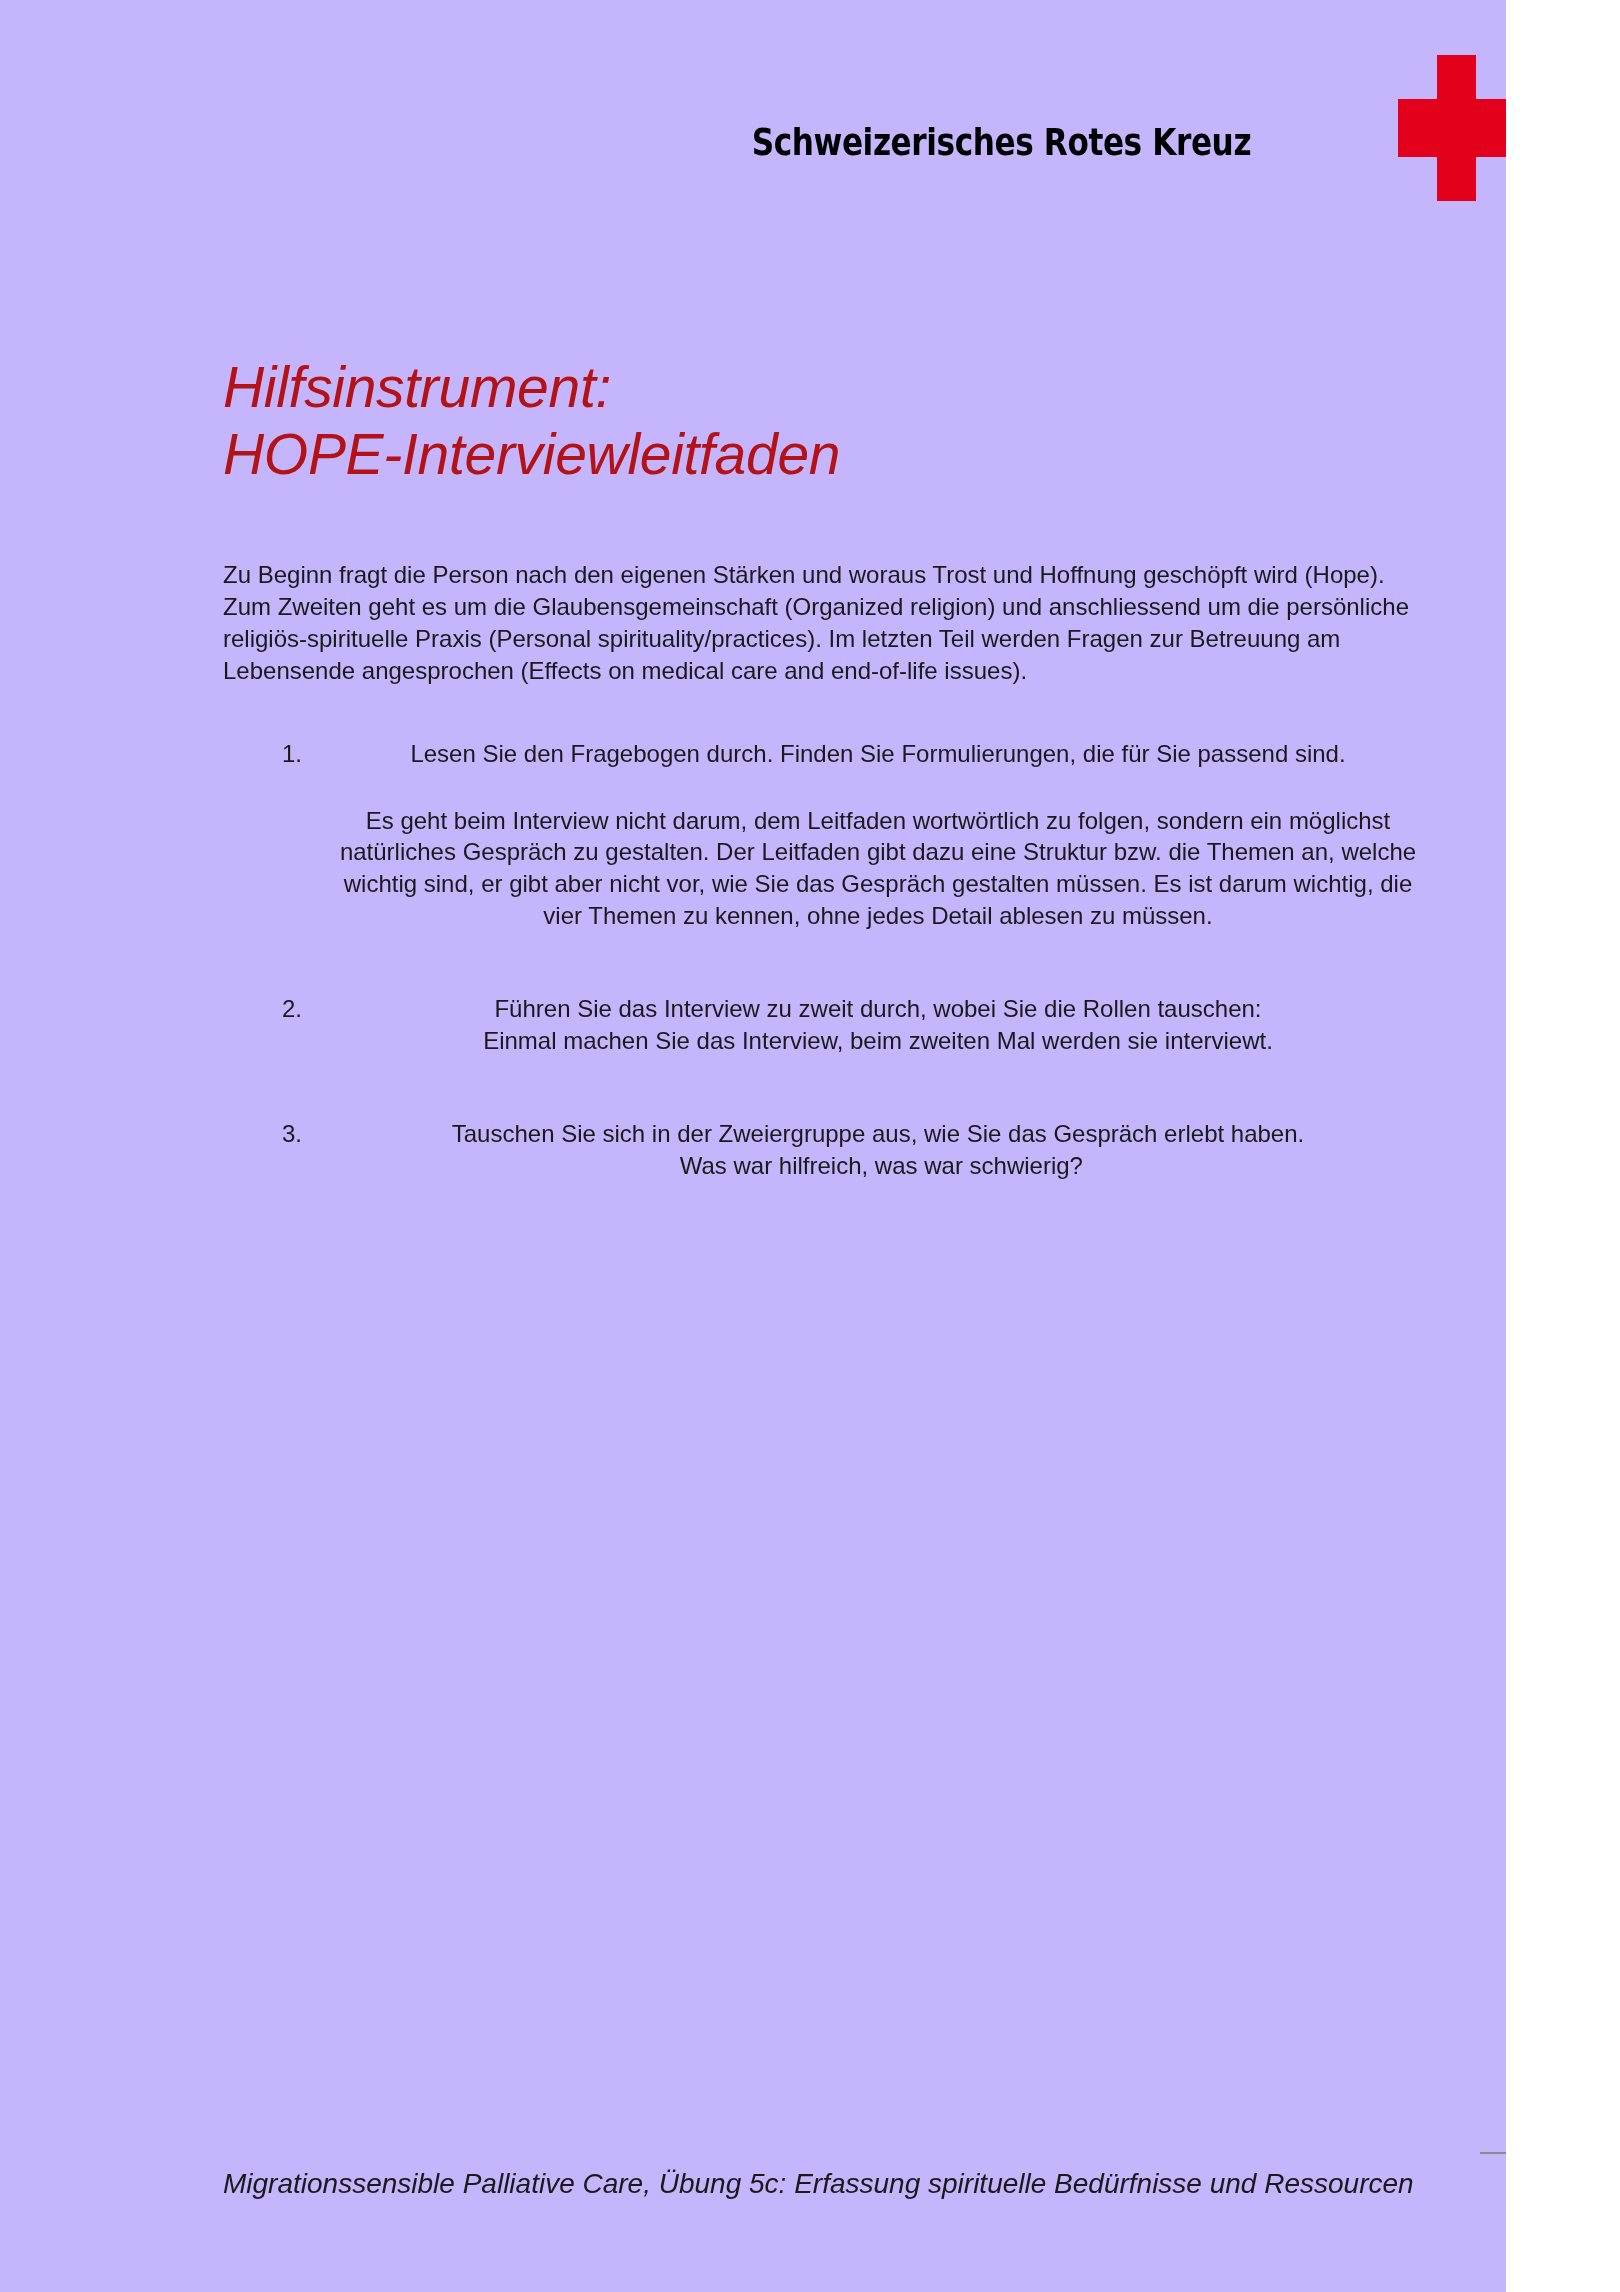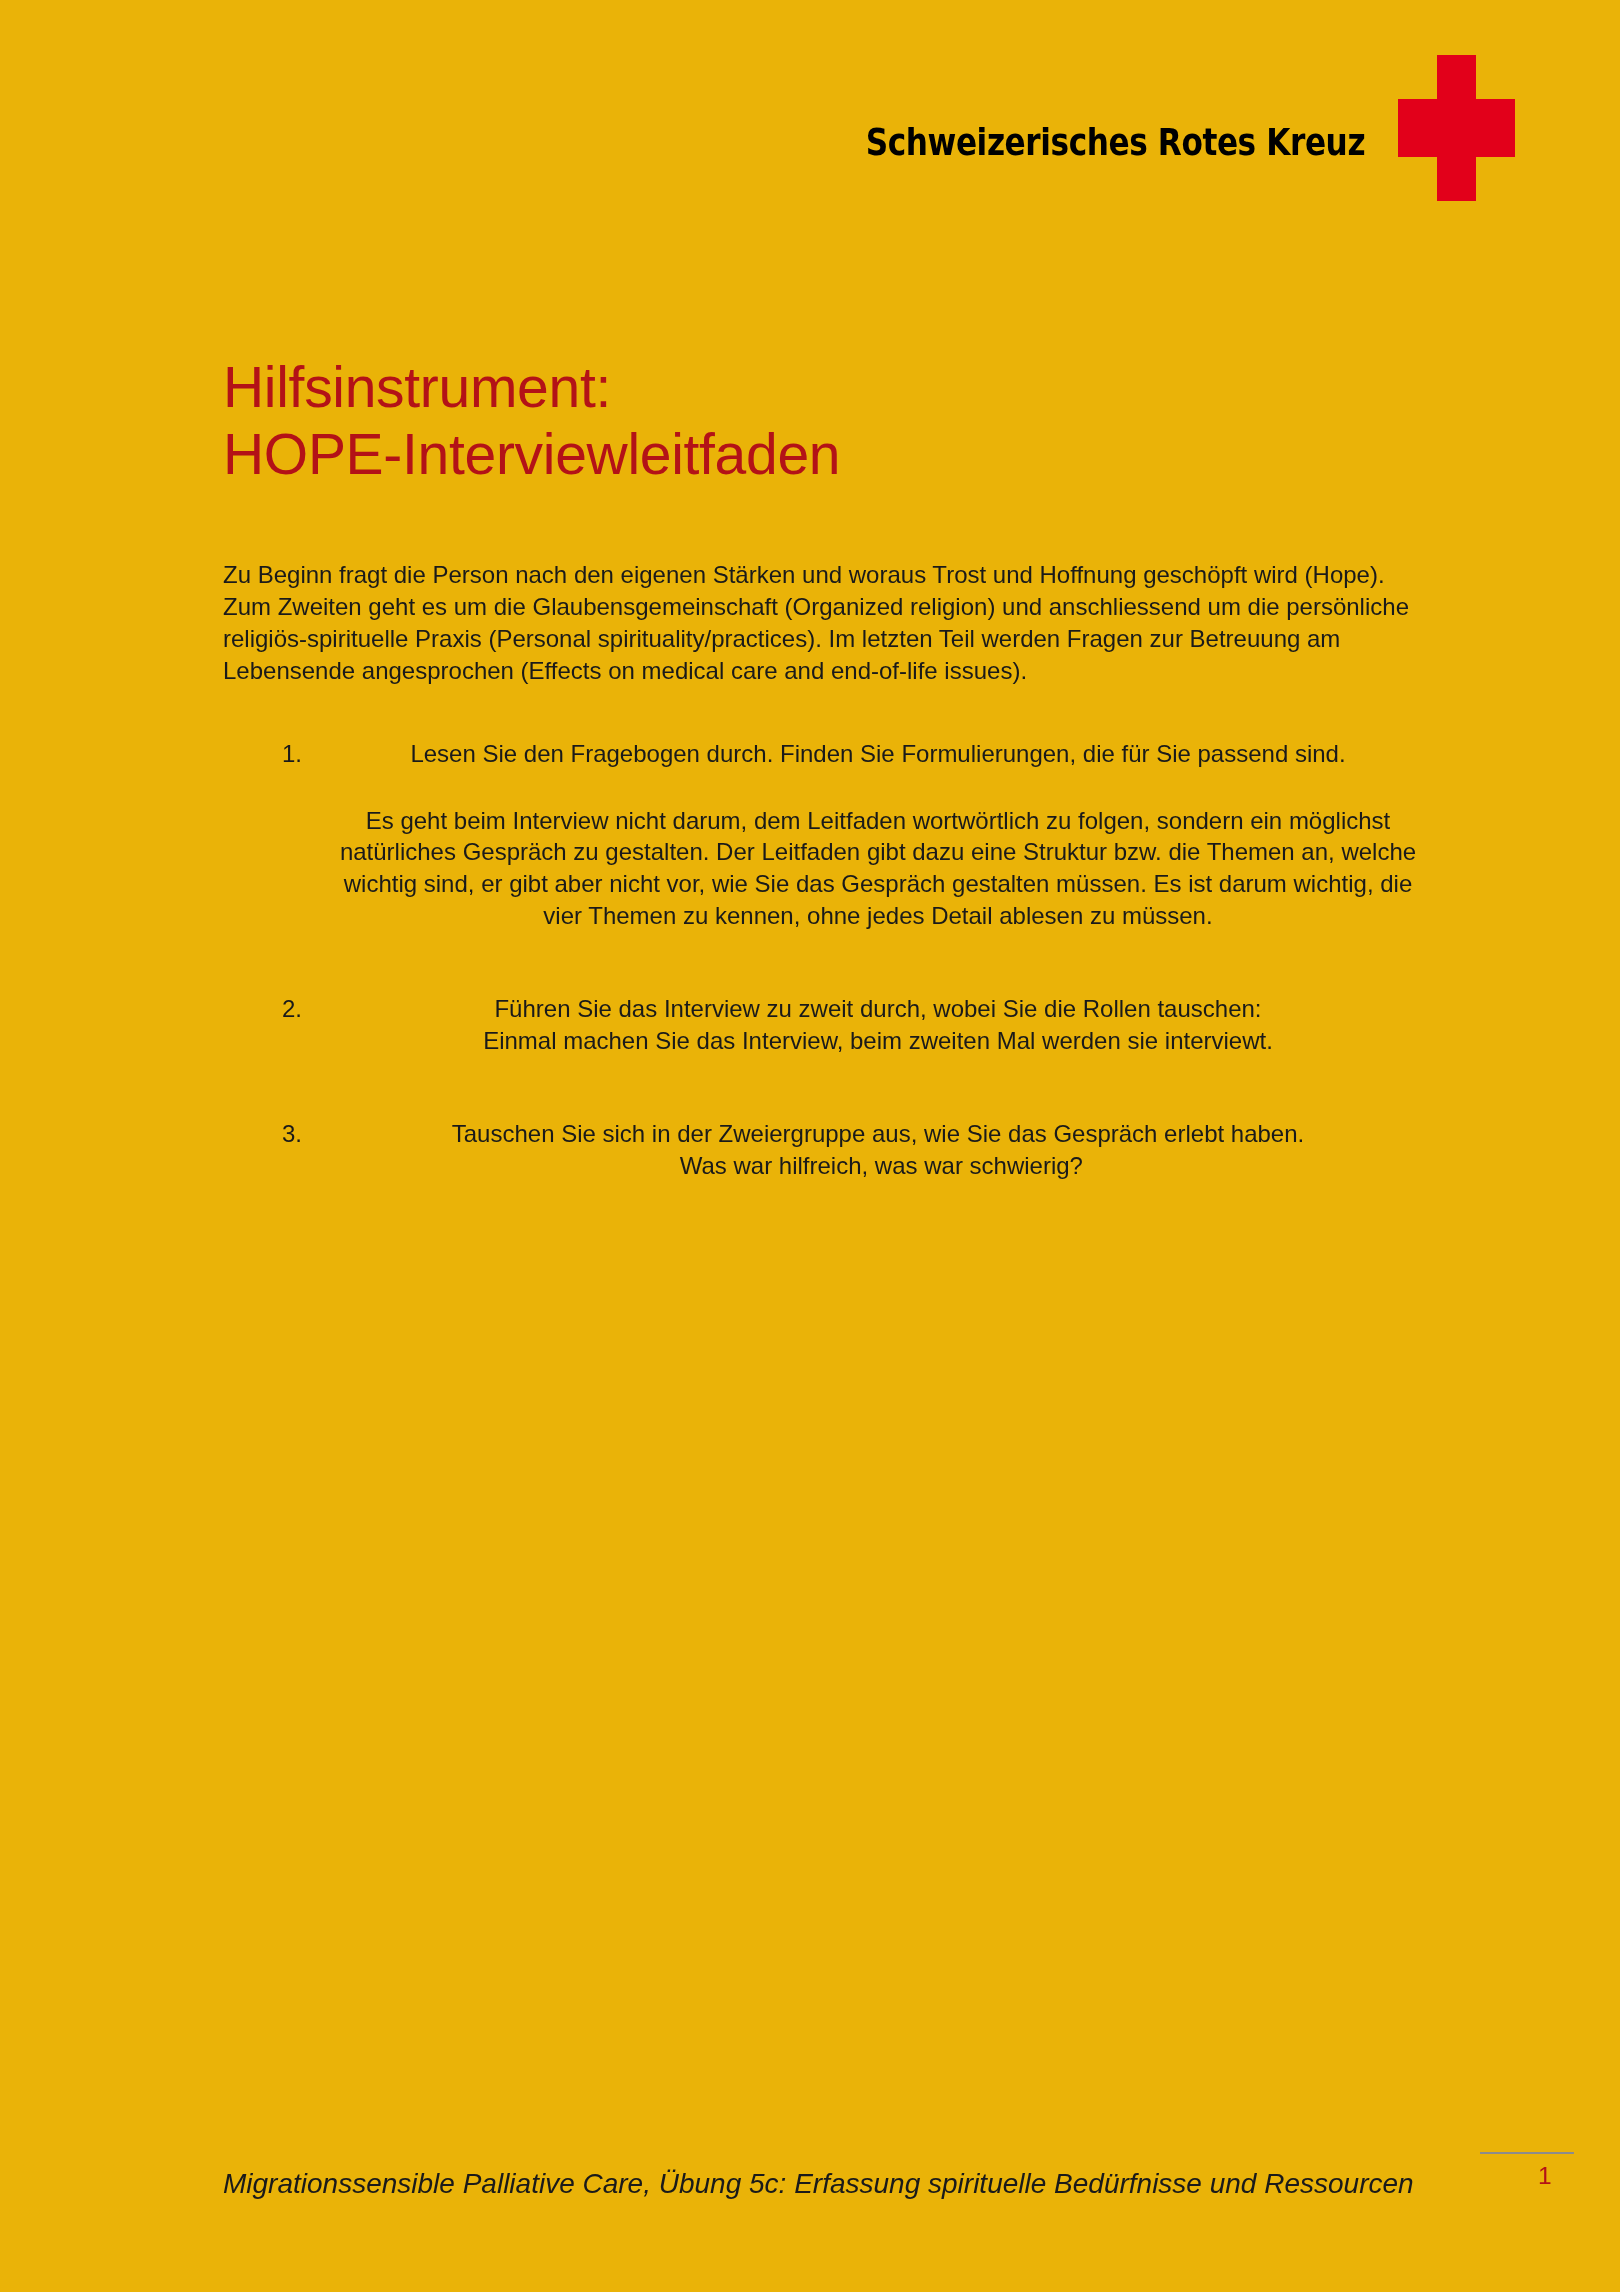--- a/index.html
+++ b/index.html
@@ -4,23 +4,23 @@
 <title>Hilfsinstrument: HOPE-Interviewleitfaden</title>
 <style>
   html, body {
     margin: 0;
     padding: 0;
     background: #ffffff;
   }
 
   .page {
     position: relative;
-    width: 1620px;
+    width: 1506px;
     height: 2293px;
-    background: #eab308;
+    background: #c4b5fd;
     overflow: hidden;
     font-family: "Liberation Sans", sans-serif;
     color: #000000;
     box-sizing: border-box;
   }
 
   
   .logo-block {
     position: absolute;
     top: 45px;
@@ -72,20 +72,21 @@
   .doc-title {
     position: absolute;
     left: 223px;
     top: 316px;
     width: 1157px;
     color: #B31217;
     font-size: 57px;
     line-height: 1.17;
     font-weight: 400;
     letter-spacing: -0.3px;
+    font-style: italic;
   }
   .doc-title .line { display: block; white-space: pre; }
 
   
   .content {
     position: absolute;
     left: 223px;
     top: 559px;
     width: 1208px;
     font-size: 24px;

